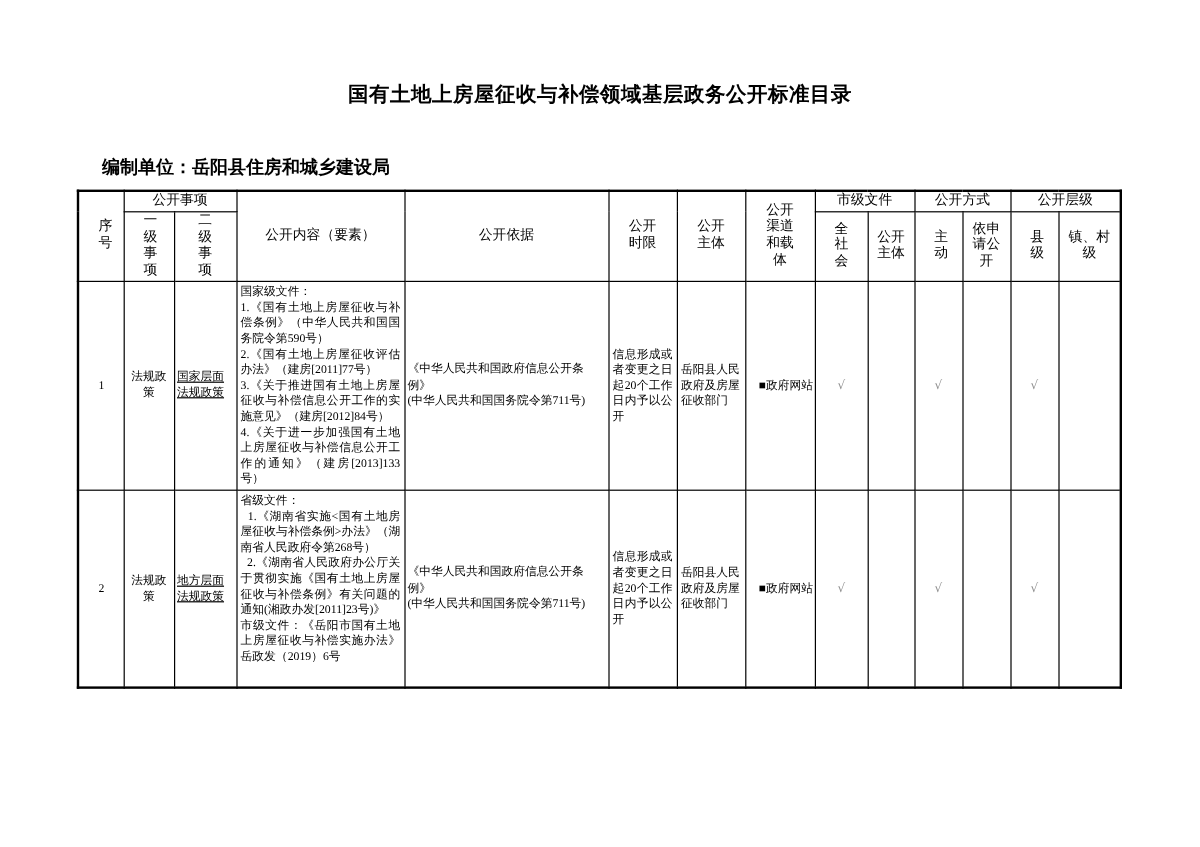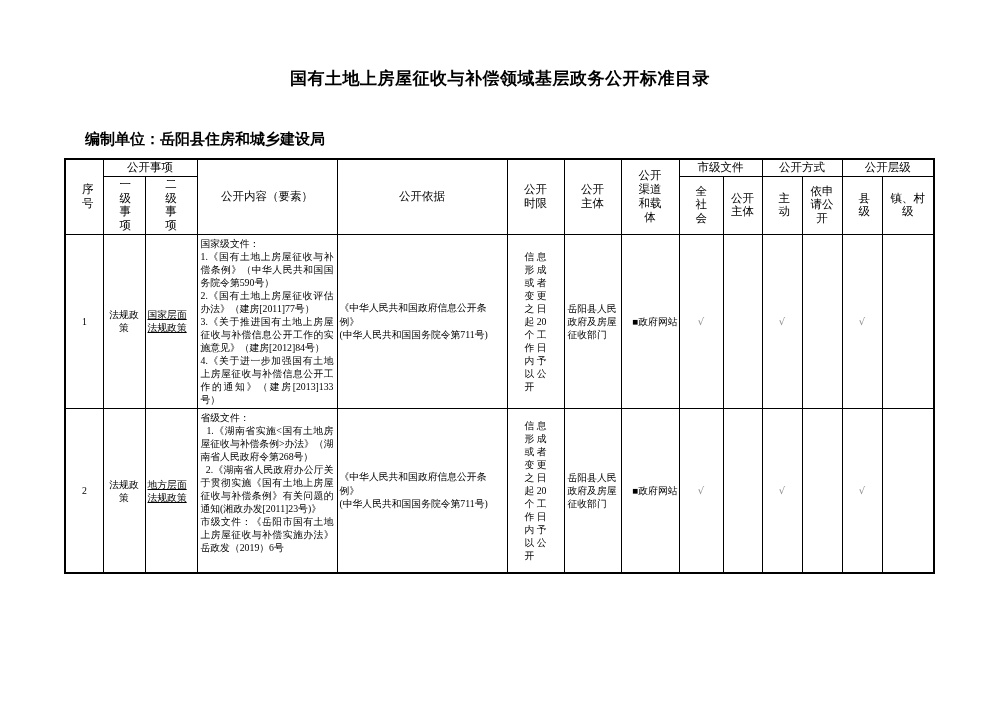--- a/index.html
+++ b/index.html
@@ -69,21 +69,21 @@
     white-space: pre-wrap;
     padding: 2px 3px;
     margin-left: 47px;
   }
   td.c-basis {
     text-align: left;
     white-space: pre-wrap;
     padding: 2px 2px;
     line-height: 13.5px;
   }
-  td.c-time  { text-align: justify; padding: 2px 17px; }
+  td.c-time  { text-align: justify; padding: 2px 3px; }
   td.c-subj  { text-align: left; padding: 2px 3px; }
   td.c-chan  { text-align: right; padding: 2px 1px; }
   td.c-check {
     text-align: center;
     color: #8f8f8f;
     font-size: 10px;
     font-family: "DejaVu Sans", sans-serif;
   }
 </style>
 </head>

